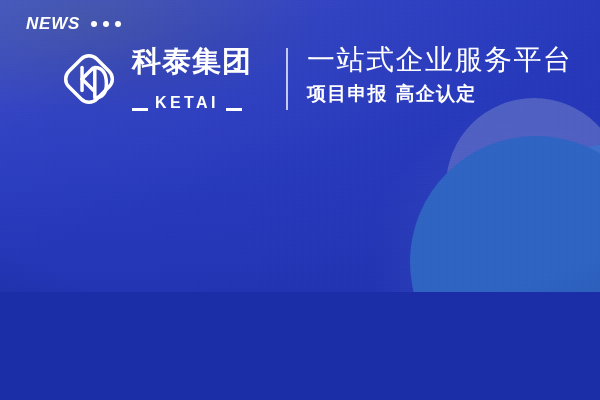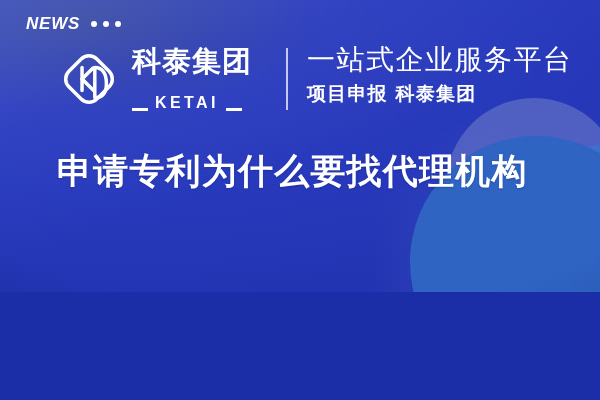--- a/index.html
+++ b/index.html
@@ -253,18 +253,17 @@
         <span class="brand-en">KETAI</span>
         <i class="rule"></i>
       </span>
     </span>
   </div>
 
   <div class="divider"></div>
 
   <div class="tagline">
     <span class="tagline-main">一站式企业服务平台</span>
-    <span class="tagline-sub">项目申报 科泰集团</span>
+    <span class="tagline-sub">项目申报 高企认定</span>
   </div>
 
-  <div class="headline">申请专利为什么要找代理机构</div>
 
 </div>
 
 </body></html>

